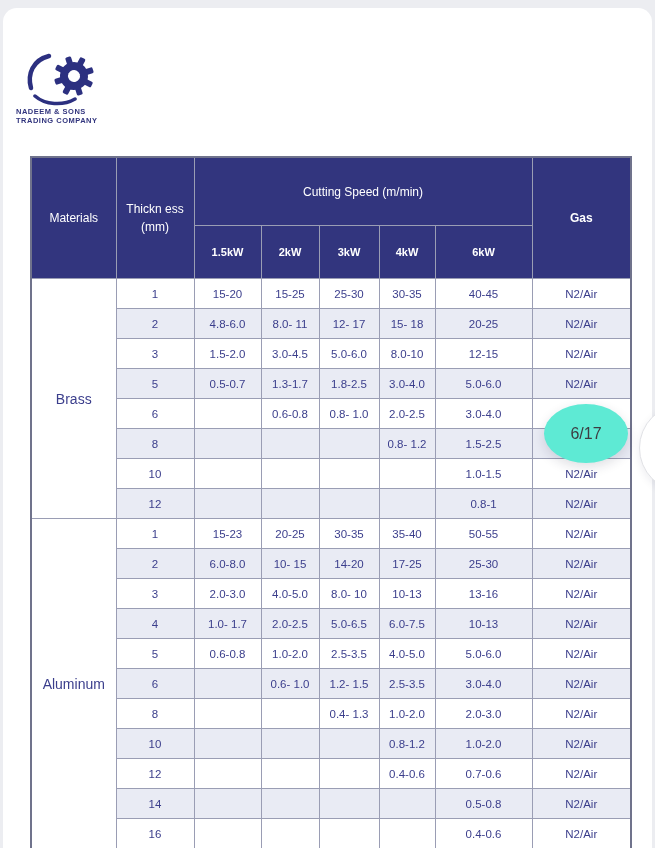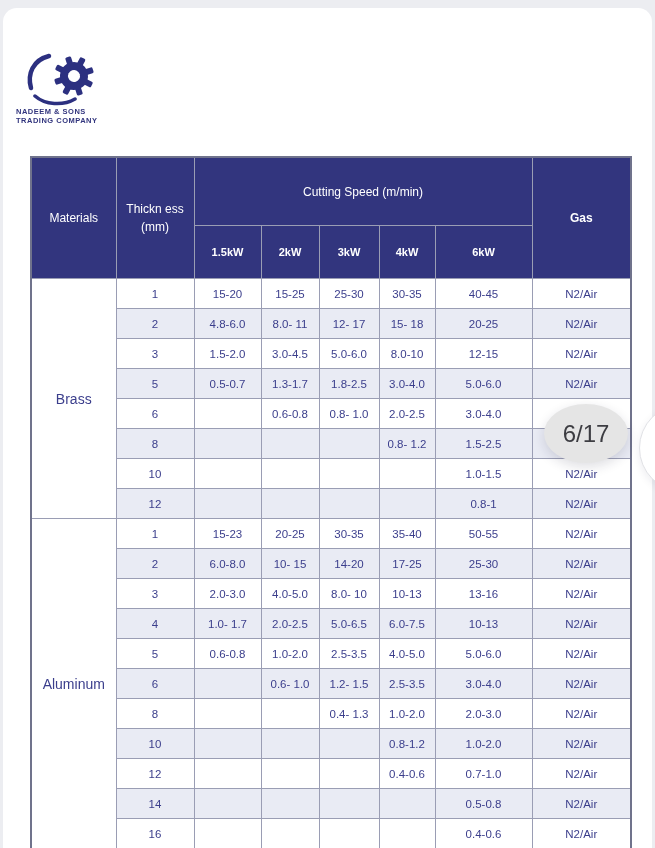--- a/index.html
+++ b/index.html
@@ -46,24 +46,24 @@
   thead th{border-bottom-color:#9a9db4;}
   tbody td{
     height:27px;font-size:11.5px;color:var(--cell-text,#3b3e8c);
     background:#ffffff;
   }
   tbody tr.shade td{background:var(--row-shade,#e9ebf4);}
   tbody td.mat{background:#ffffff !important;font-size:14px;text-align:center;}
   
   .badge{
     position:absolute;left:541px;top:396px;width:84px;height:59px;
-    background:#e5e5e5;border-radius:50%;
+    background:#5eead4;border-radius:50%;
     box-shadow:0 4px 12px rgba(30,30,60,.14);
     display:flex;align-items:center;justify-content:center;
-    font-size:24px;color:#3d3d42;
+    font-size:16px;color:#3d3d42;
   }
   .edge-circle{
     position:absolute;left:636px;top:396px;width:86px;height:86px;
     background:#ffffff;border:1px solid #e1e2e6;border-radius:50%;
     box-shadow:0 3px 9px rgba(30,30,60,.08);
   }
 </style>
 </head>
 <body>
 
@@ -272,21 +272,21 @@
           <td>0.8-1.2</td>
           <td>1.0-2.0</td>
           <td>N2/Air</td>
         </tr>
         <tr>
           <td>12</td>
           <td></td>
           <td></td>
           <td></td>
           <td>0.4-0.6</td>
-          <td>0.7-1.0</td>
+          <td>0.7-0.6</td>
           <td>N2/Air</td>
         </tr>
         <tr class="shade">
           <td>14</td>
           <td></td>
           <td></td>
           <td></td>
           <td></td>
           <td>0.5-0.8</td>
           <td>N2/Air</td>

